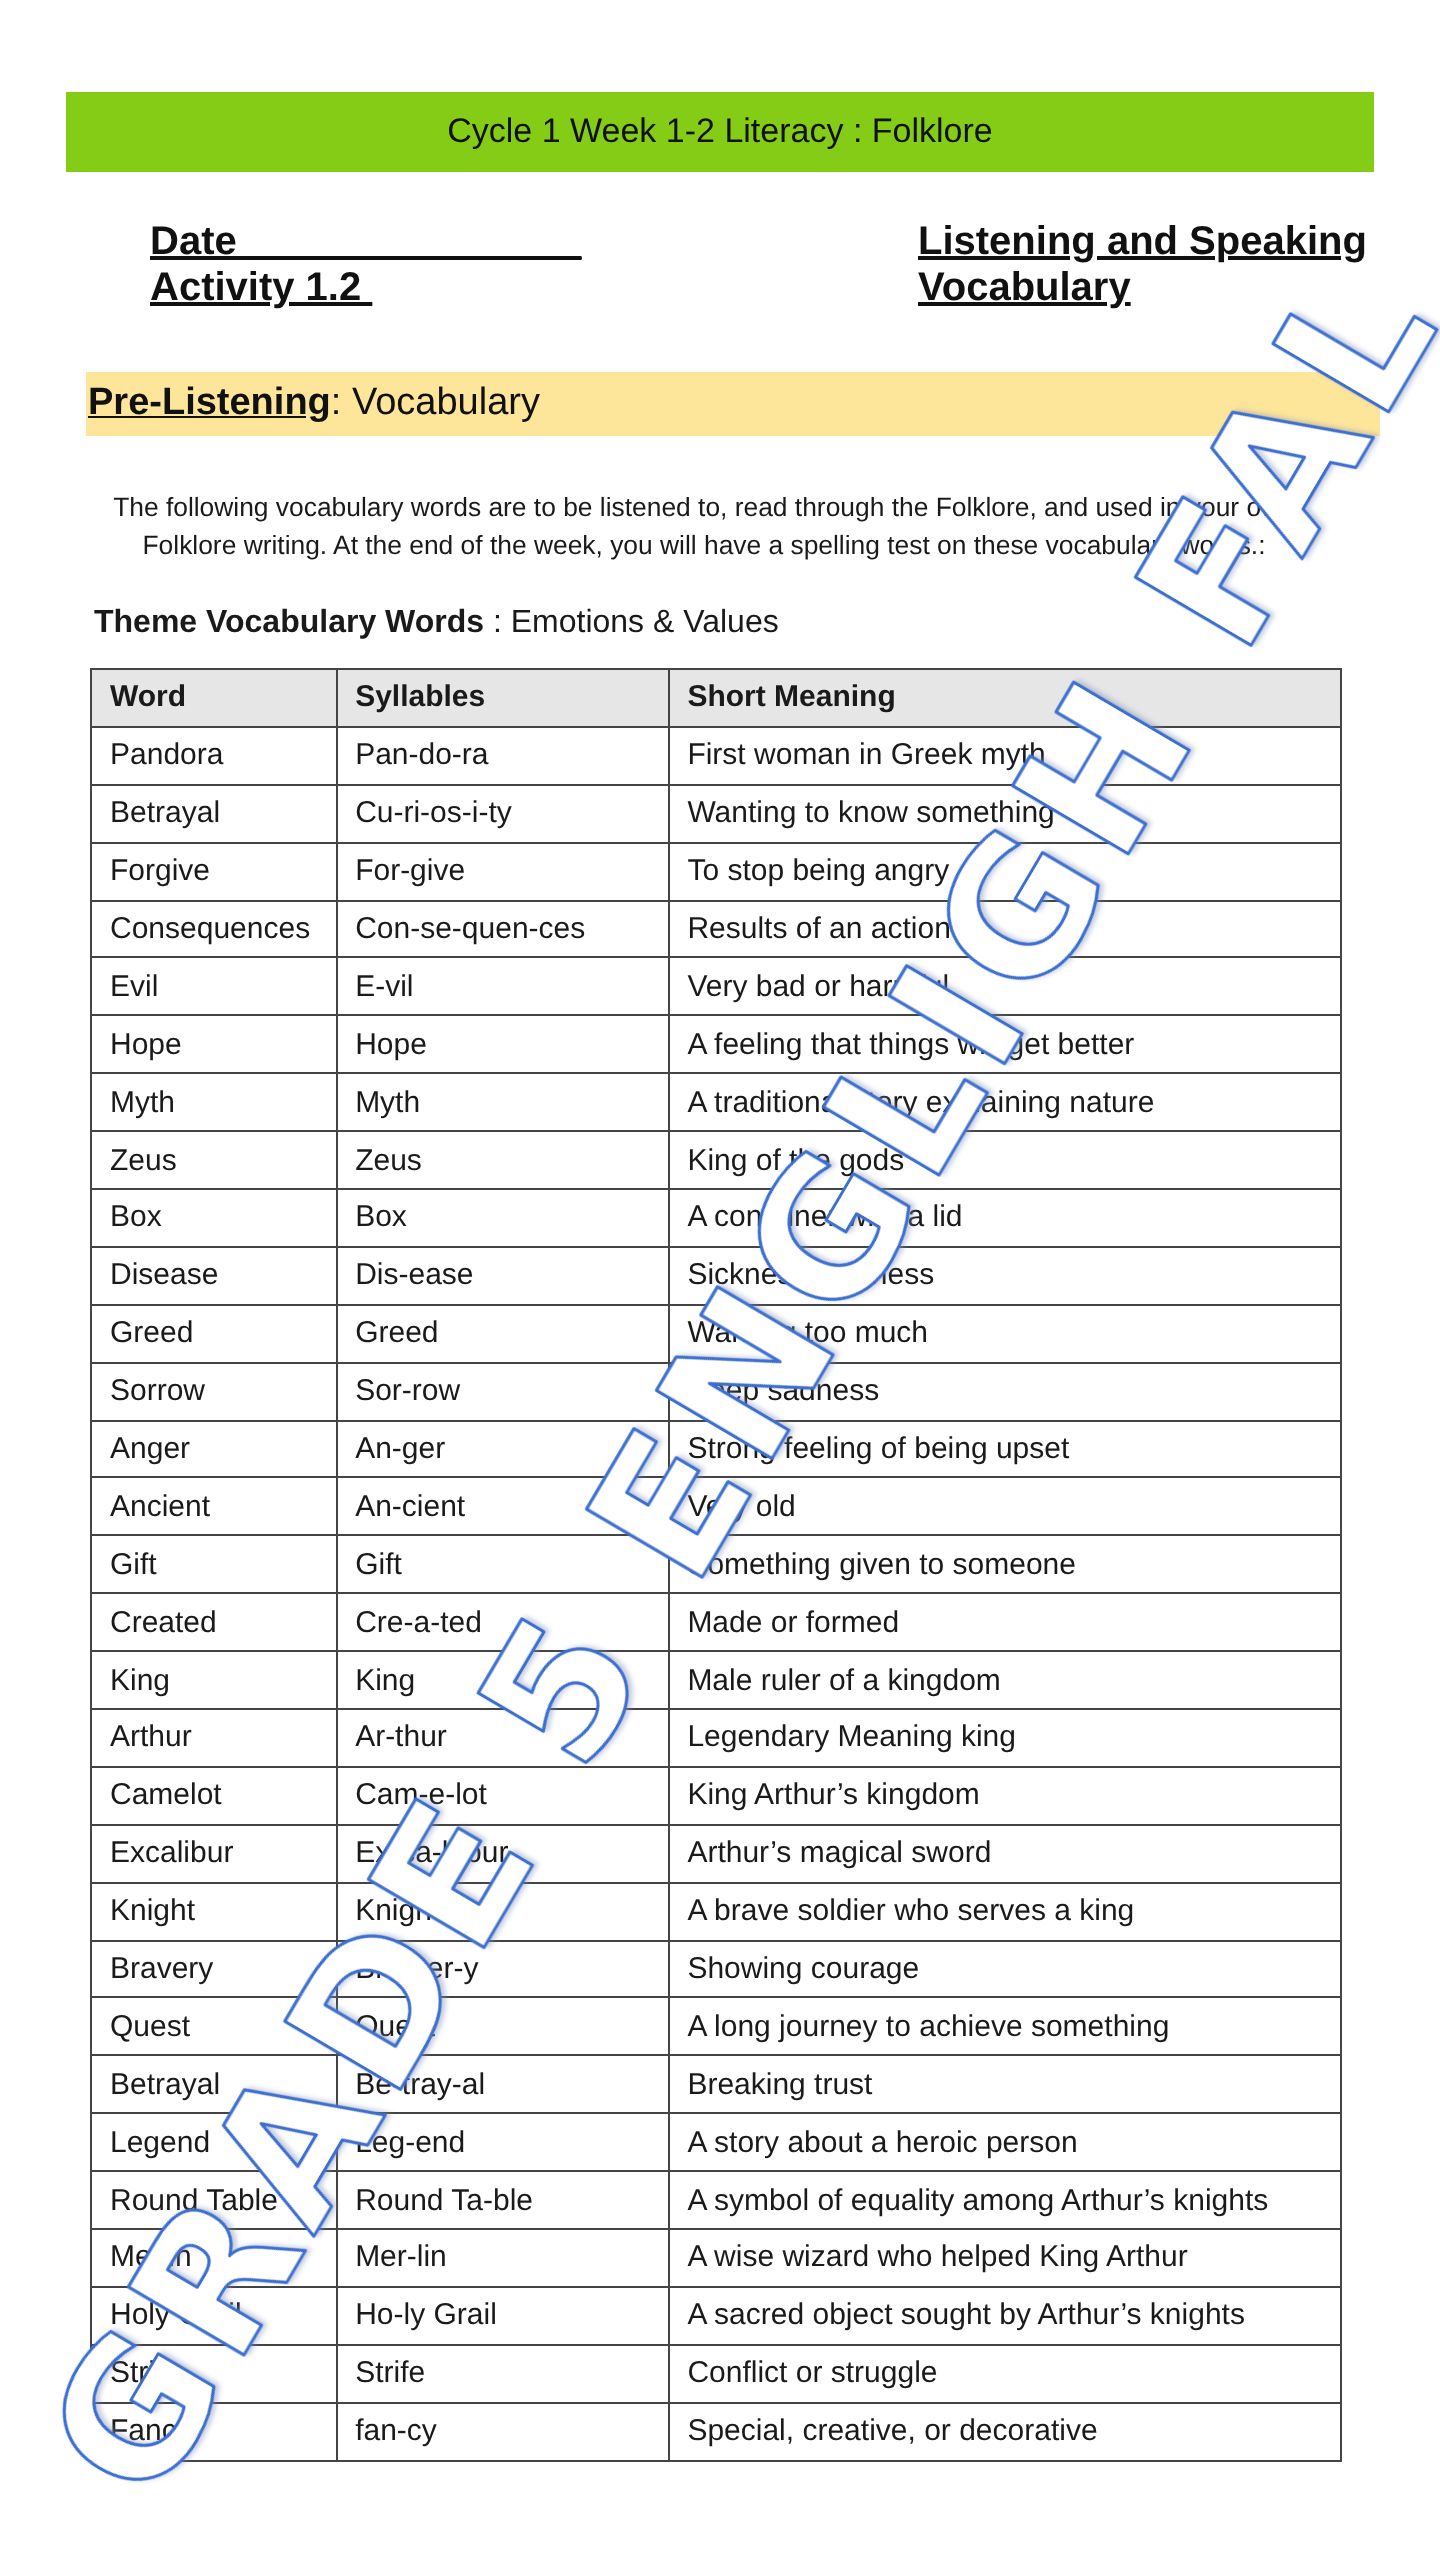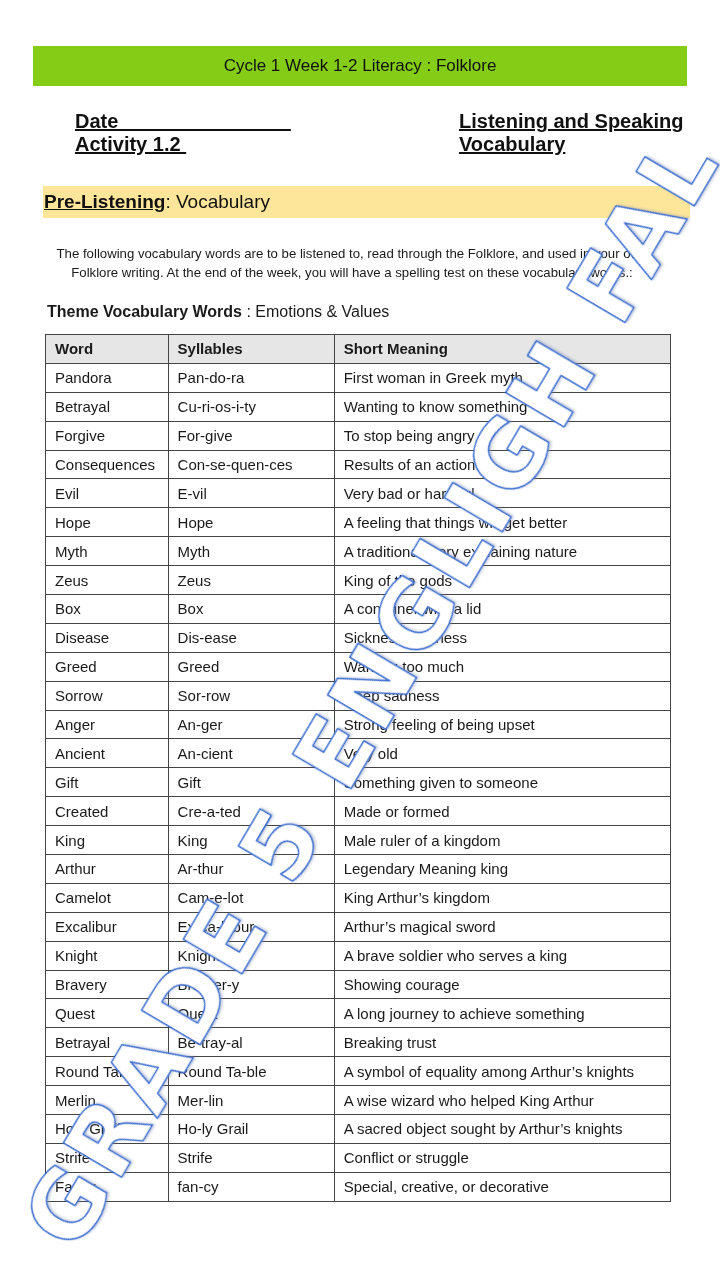--- a/index.html
+++ b/index.html
@@ -205,20 +205,25 @@
         <td>Quest</td>
         <td>Quest</td>
         <td>A long journey to achieve something</td>
       </tr>
       <tr>
         <td>Betrayal</td>
         <td>Be-tray-al</td>
         <td>Breaking trust</td>
       </tr>
       <tr>
+        <td>Legend</td>
+        <td>Leg-end</td>
+        <td>A story about a heroic person</td>
+      </tr>
+      <tr>
         <td>Round Table</td>
         <td>Round Ta-ble</td>
         <td>A symbol of equality among Arthur’s knights</td>
       </tr>
       <tr>
         <td>Merlin</td>
         <td>Mer-lin</td>
         <td>A wise wizard who helped King Arthur</td>
       </tr>
       <tr>

